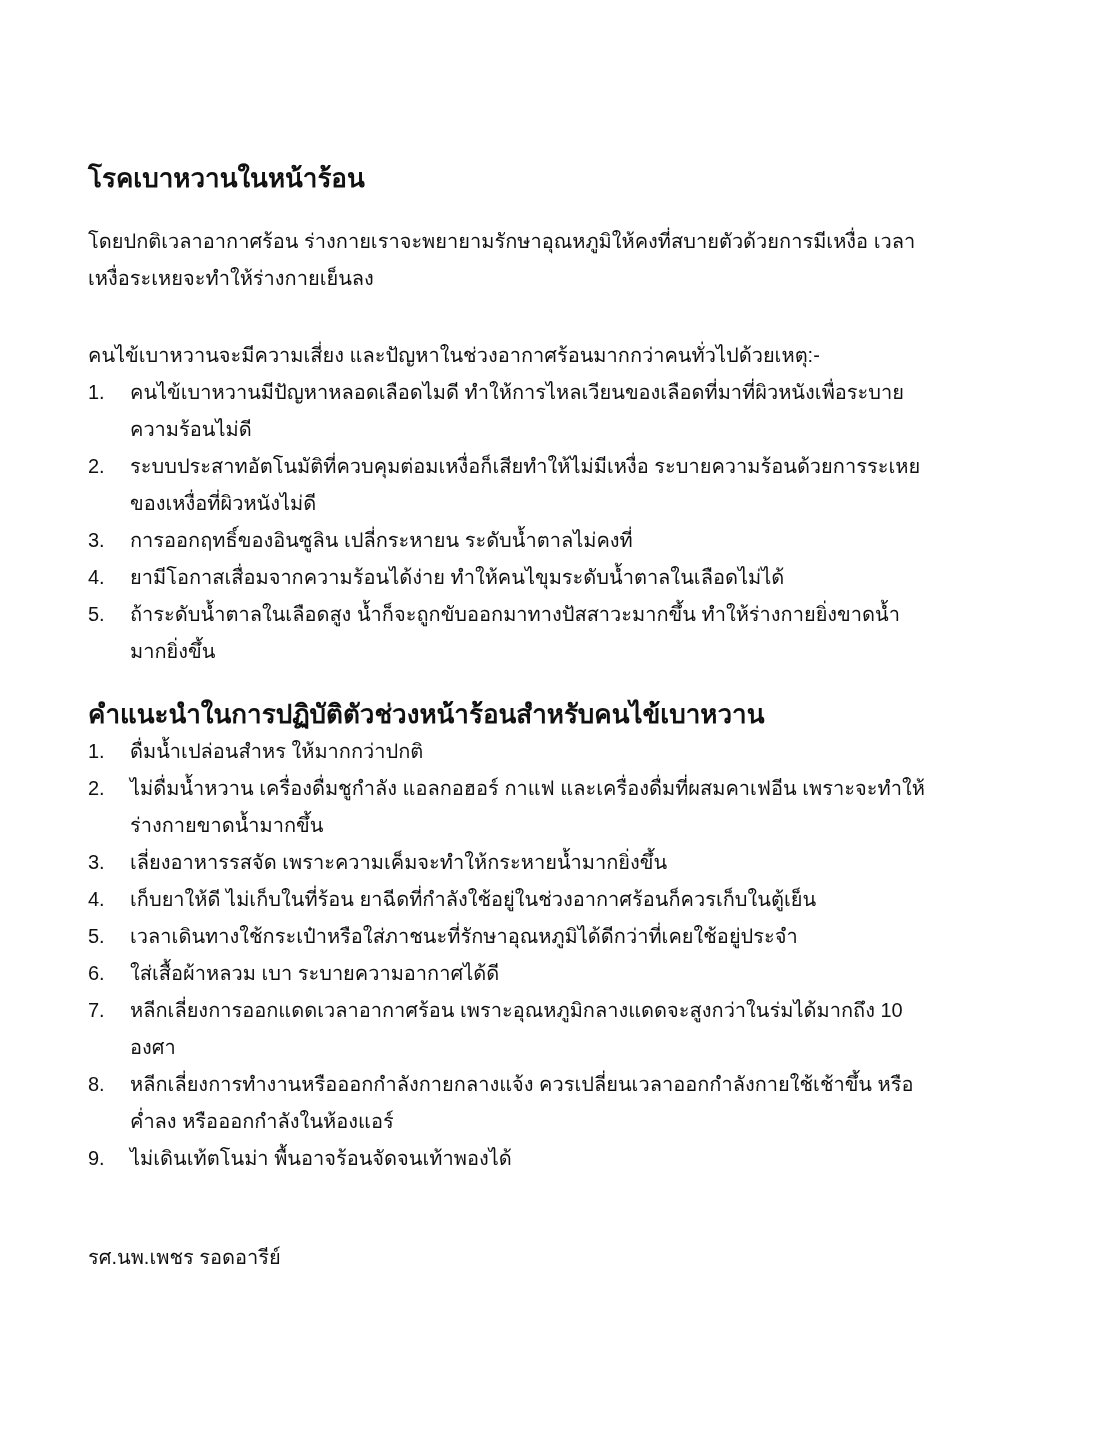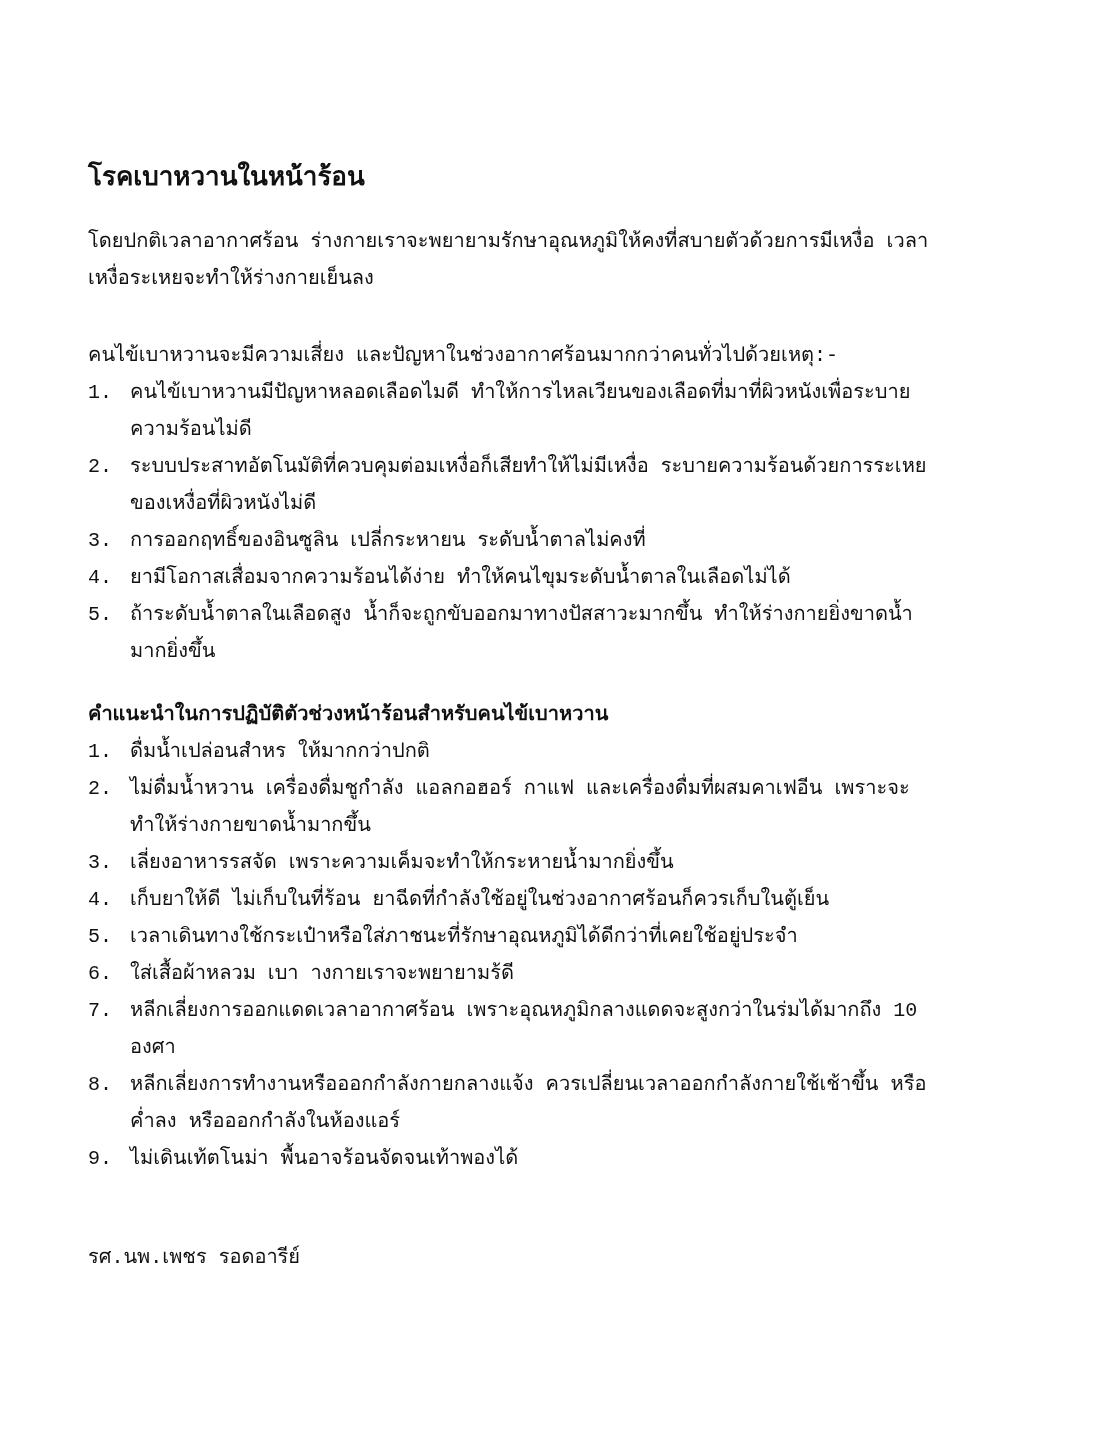--- a/index.html
+++ b/index.html
@@ -8,42 +8,41 @@
     background: #ffffff;
     font-family: "Liberation Sans", sans-serif;
     color: #111111;
   }
   body { height: 1440px; overflow: hidden; }
   .page {
     width: 1018px;
     height: 1440px;
     background: #ffffff;
     padding: 160px 88px 0 88px;
-    font-family: Liberation Mono, monospace;
   }
   .doc-text {
     font-size: 20px;
     line-height: 37px;
     max-width: 936px;
   }
   h1.doc-title {
     font-size: 26px;
     line-height: 37px;
     font-weight: 700;
     margin-bottom: 26px;
   }
   p.intro {
     margin-bottom: 26px;
   }
   p.lead {
     margin-bottom: 0;
     margin-top: 40px;
   }
   h2.section-heading {
-    font-size: 20px;
+    font-size: 26px;
     line-height: 37px;
     font-weight: 700;
     margin-top: 26px;
   }
   .num-list { list-style: none; }
   .num-row {
     display: flex;
     align-items: flex-start;
   }
   .num-cell {
@@ -106,21 +105,21 @@
     <li class="num-row">
       <span class="num-cell">4.</span>
       <span class="txt-cell">เก็บยาให้ดี ไม่เก็บในที่ร้อน ยาฉีดที่กำลังใช้อยู่ในช่วงอากาศร้อนก็ควรเก็บในตู้เย็น</span>
     </li>
     <li class="num-row">
       <span class="num-cell">5.</span>
       <span class="txt-cell">เวลาเดินทางใช้กระเป๋าหรือใส่ภาชนะที่รักษาอุณหภูมิได้ดีกว่าที่เคยใช้อยู่ประจำ</span>
     </li>
     <li class="num-row">
       <span class="num-cell">6.</span>
-      <span class="txt-cell">ใส่เสื้อผ้าหลวม เบา างกายเราจะพยายามร้ดี</span>
+      <span class="txt-cell">ใส่เสื้อผ้าหลวม เบา ระบายความอากาศได้ดี</span>
     </li>
     <li class="num-row">
       <span class="num-cell">7.</span>
       <span class="txt-cell">หลีกเลี่ยงการออกแดดเวลาอากาศร้อน เพราะอุณหภูมิกลางแดดจะสูงกว่าในร่มได้มากถึง 10 องศา</span>
     </li>
     <li class="num-row">
       <span class="num-cell">8.</span>
       <span class="txt-cell">หลีกเลี่ยงการทำงานหรือออกกำลังกายกลางแจ้ง ควรเปลี่ยนเวลาออกกำลังกายใช้เช้าขึ้น หรือค่ำลง หรือออกกำลังในห้องแอร์</span>
     </li>
     <li class="num-row">

